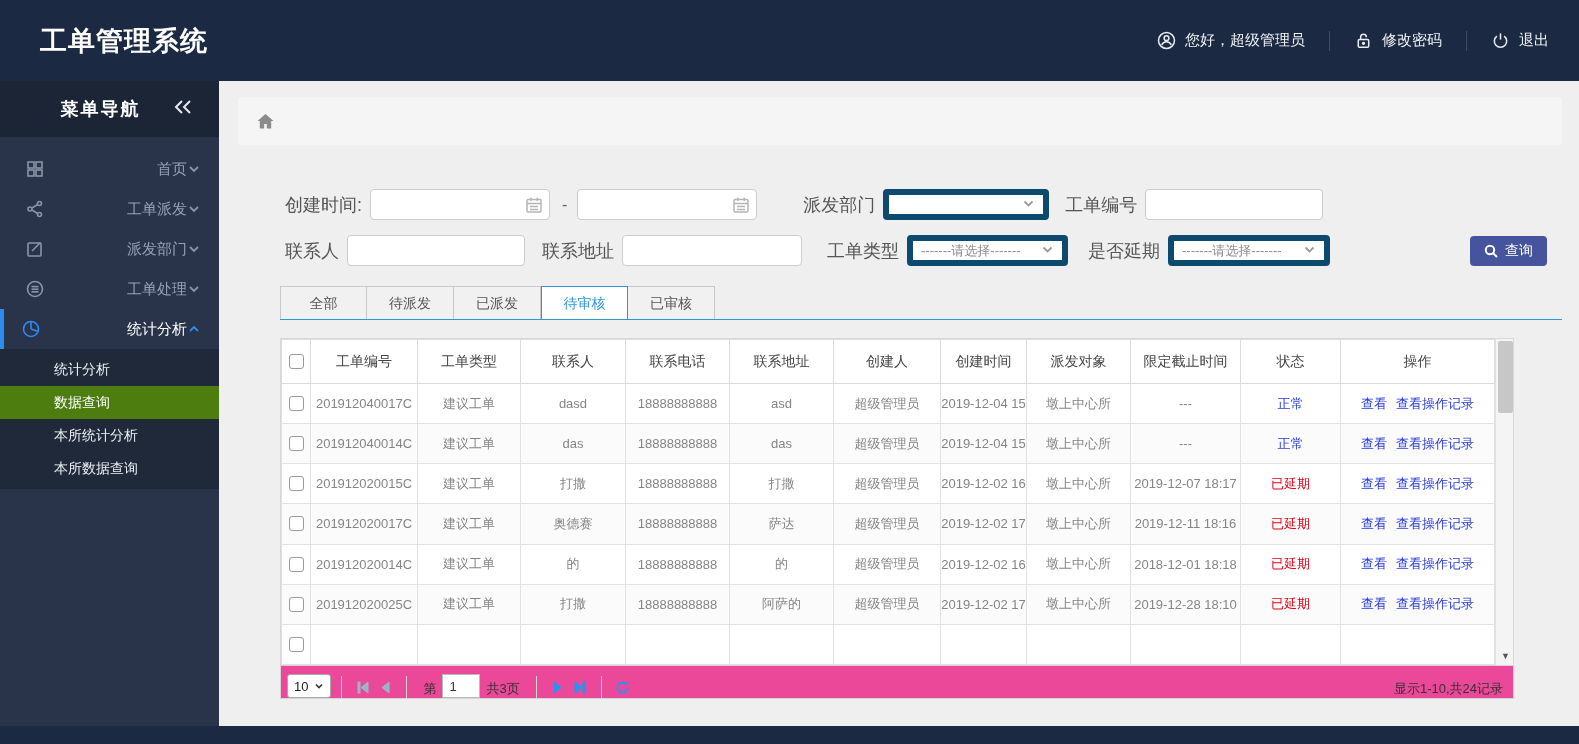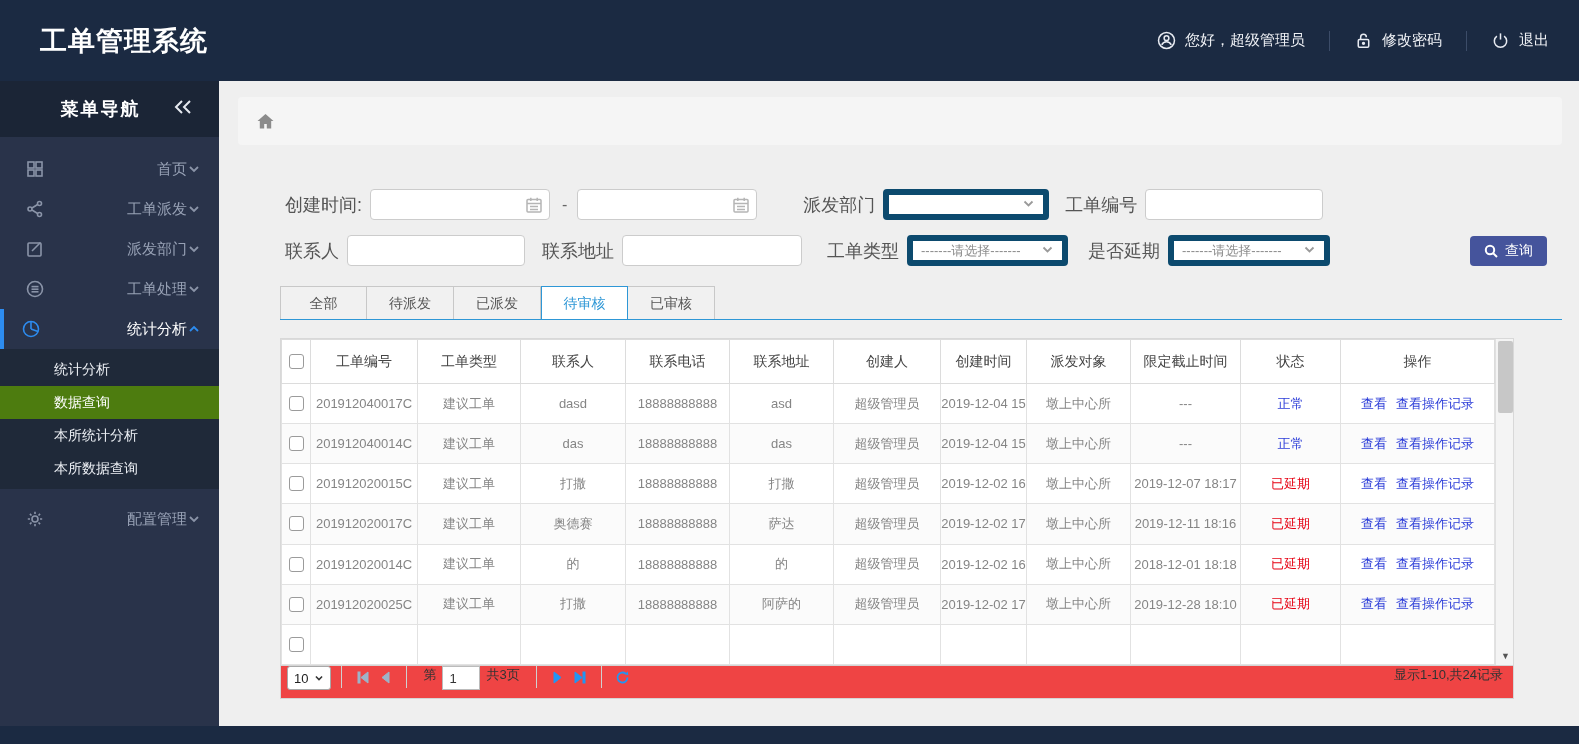--- a/index.html
+++ b/index.html
@@ -79,21 +79,21 @@
   td.status-delay span { color:#e60012; }
   td.actions a { color:#2b3cd8; text-decoration:none; cursor:pointer; }
   td.actions a + a { margin-left:9px; }
 
   
   .vscroll { width:20px; background:#f4f4f4; border-left:1px solid #e0e0e0; position:relative; flex:none; }
   .vthumb { position:absolute; top:2px; left:2px; width:15px; height:72px; background:#c7c7c7; border-radius:2px; }
   .varrow { position:absolute; bottom:2px; left:3px; width:13px; height:13px; color:#555; font-size:9px; line-height:13px; text-align:center; }
 
   
-  .pager { width:1234px; height:34px; background:#ef4444; border:1px solid #d5d5d5; display:flex; align-items:flex-start; padding:0 10px 0 6px; }
+  .pager { width:1234px; height:34px; background:#ec4899; border:1px solid #d5d5d5; display:flex; align-items:flex-end; padding:0 10px 0 6px; }
   .psize { background:#fff; border:1px solid #a8a8a8; border-radius:3px; height:24px; display:flex; align-items:center; gap:6px; padding:0 6px; font-size:13px; color:#222; cursor:pointer; }
   .psize svg { width:10px; height:10px; stroke:#333; fill:none; stroke-width:2; }
   .psep { width:1px; height:22px; background:#d0d0d0; margin:0 10px; }
   .picon { width:22px; height:22px; display:flex; align-items:center; justify-content:center; cursor:pointer; }
   .picon svg { width:15px; height:15px; }
   .picon.disabled svg { fill:#9db3c8; stroke:#9db3c8; }
   .picon.on svg { fill:#2196f3; stroke:#2196f3; }
   .ptext { font-size:13px; color:#333; margin:0 6px; }
   .pinput { width:38px; height:24px; border:1px solid #bbb; background:#fff; text-align:left; padding-left:6px; font-size:13px; color:#333; }
   .psummary { margin-left:auto; font-size:13px; color:#333; }
@@ -209,30 +209,20 @@
               <polyline points="3,9 7,5 11,9"></polyline>
             </svg></span>
       </div>
       <div class="submenu">
         <div class="submenu-item">统计分析</div>
         <div class="submenu-item active">数据查询</div>
         <div class="submenu-item">本所统计分析</div>
         <div class="submenu-item">本所数据查询</div>
       </div>
       <div class="menu-gap"></div>
-      <div class="menu-item">
-        <span class="mi-icon"><svg viewBox="0 0 18 18">
-              <circle cx="9" cy="9" r="3"></circle>
-              <path d="M9 1.8v2.2M9 14v2.2M1.8 9h2.2M14 9h2.2M3.9 3.9l1.6 1.6M12.5 12.5l1.6 1.6M14.1 3.9l-1.6 1.6M5.5 12.5l-1.6 1.6"></path>
-            </svg></span>
-        <span class="mi-label">配置管理</span>
-        <span class="chev"><svg viewBox="0 0 14 14">
-              <polyline points="3,5 7,9 11,5"></polyline>
-            </svg></span>
-      </div>
     </div>
   </aside>
 
   <main class="main">
     <div class="breadcrumb">
       <span class="home">
         <svg viewBox="0 0 19 19">
             <path d="M9.5 2 1.5 9h2.3v7.5h4.4v-4.6h2.6v4.6h4.4V9h2.3z"></path>
           </svg>
       </span>

